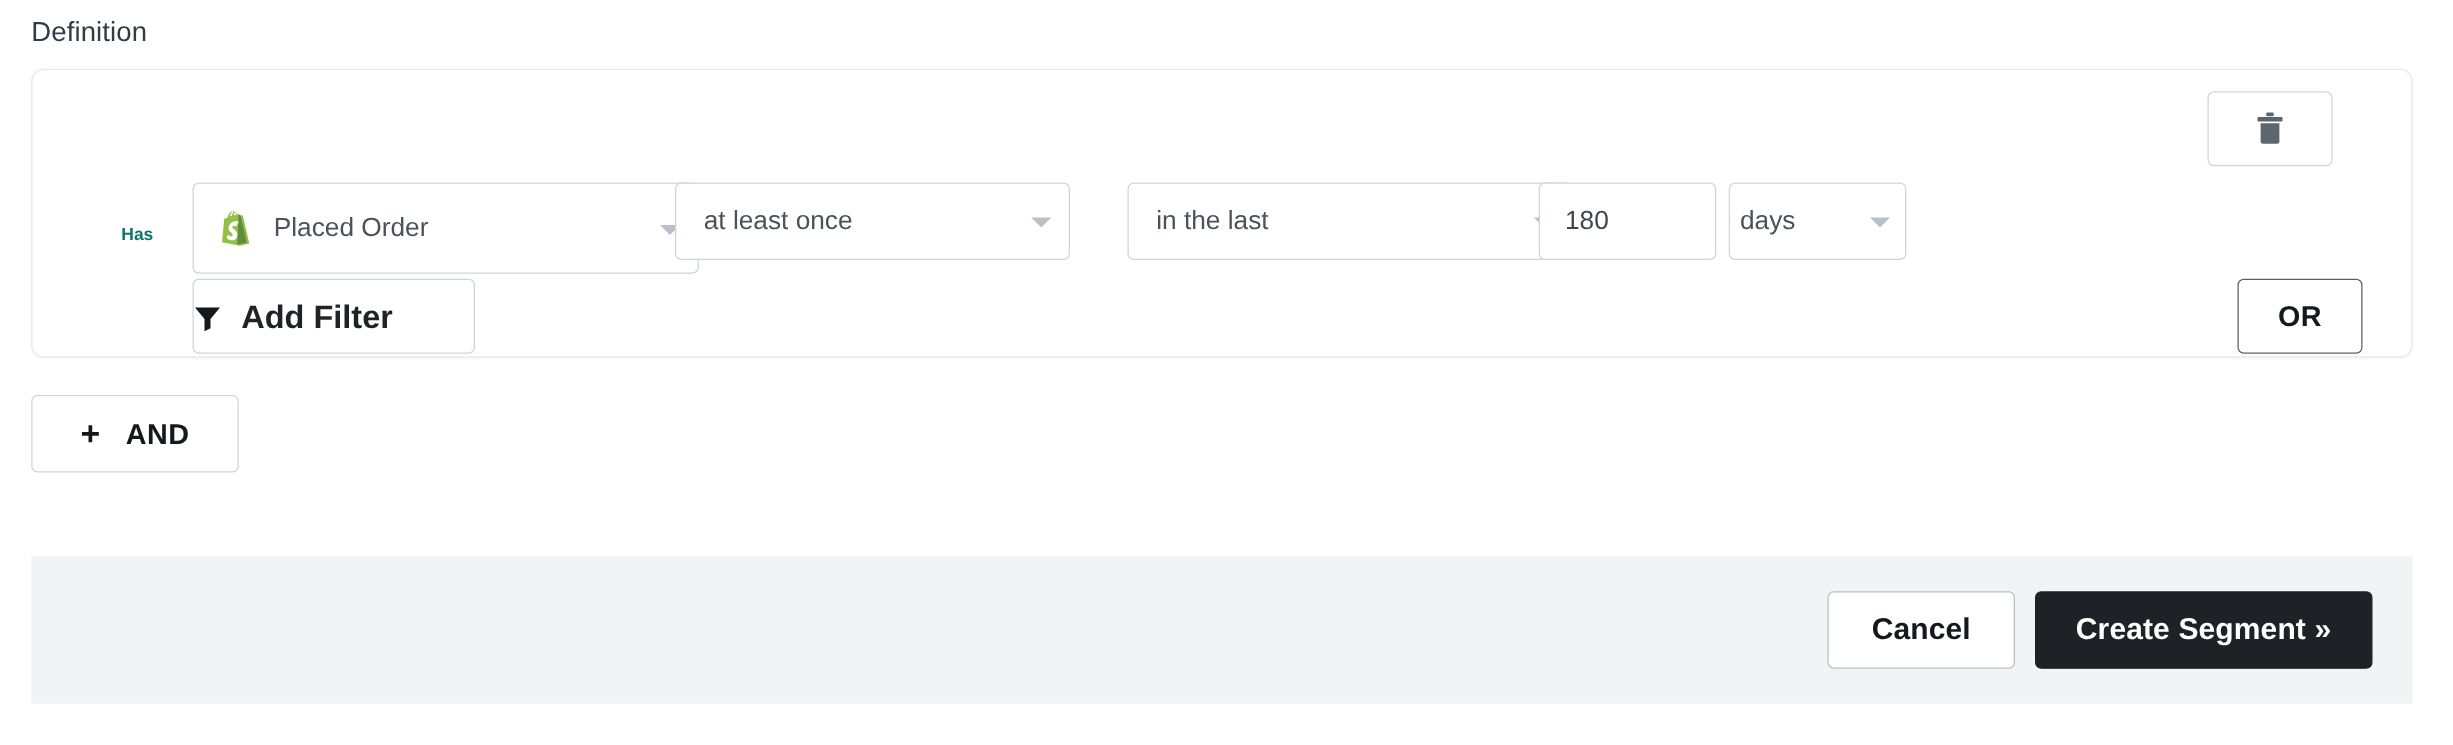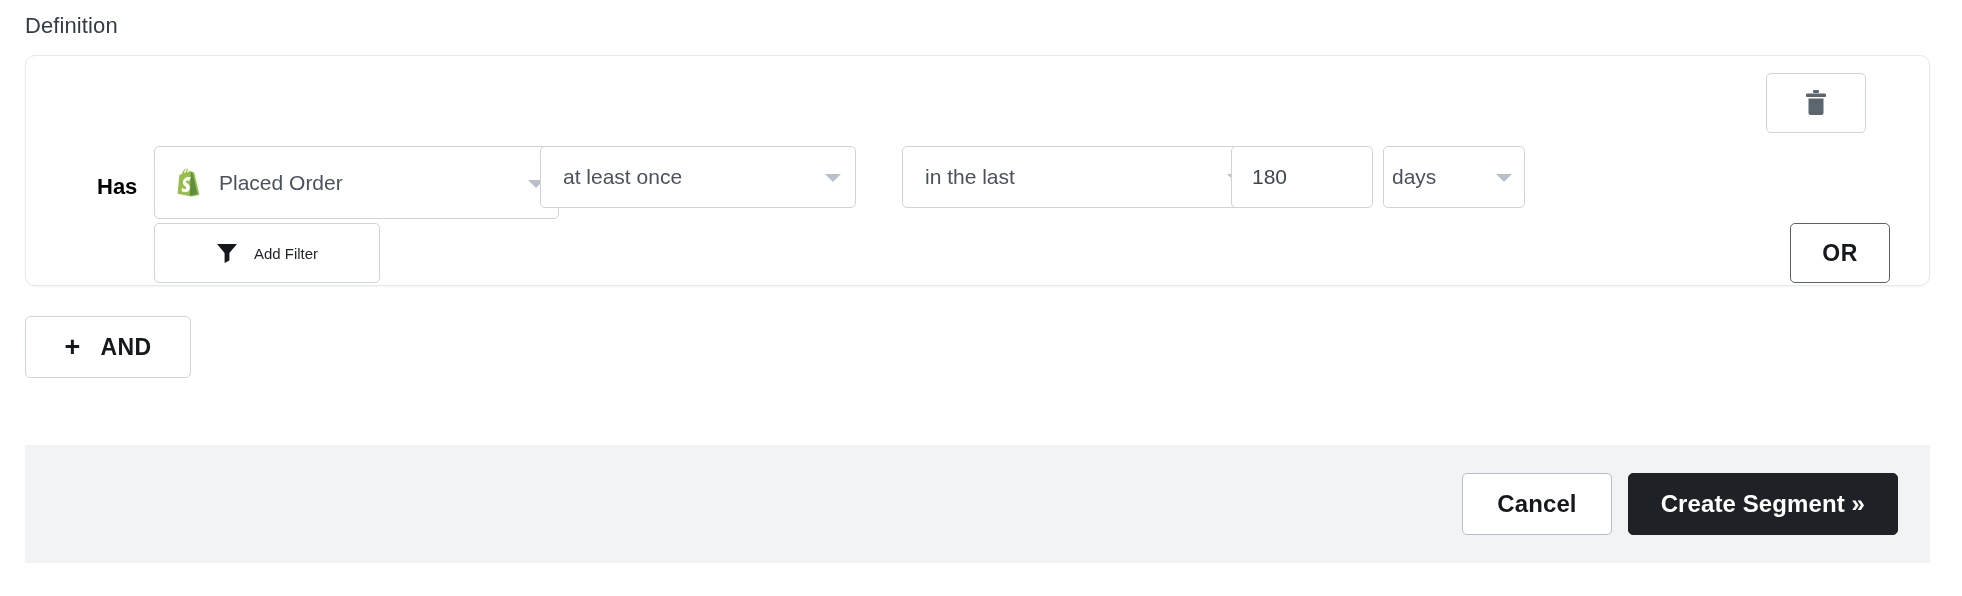--- a/index.html
+++ b/index.html
@@ -93,23 +93,23 @@
   }
   #delete-btn svg { display: block; }
 
   
   .row-label {
     position: absolute;
     left: 71px;
     top: 106px;
     height: 50px;
     line-height: 50px;
-    font-size: 22px;
-    font-weight: bold;
-    color: #000000;
+    font-size: 14px;
+    font-weight: bold;
+    color: #0f766e;
   }
 
   #metric-select {
     left: 128px;
     top: 90px;
     width: 405px;
     height: 73px;
     padding-left: 18px;
     padding-right: 48px;
   }
@@ -161,25 +161,24 @@
     padding-right: 42px;
   }
   #unit-select .caret { right: 12px; }
 
   
   #add-filter-btn {
     left: 128px;
     top: 167px;
     width: 226px;
     height: 60px;
-    justify-content: center;
     border-color: #cfd4d9;
     color: #1f2328;
-    font-weight: normal;
-    font-size: 15px;
+    font-weight: bold;
+    font-size: 26px;
   }
   .funnel-icon {
     width: 22px;
     height: 22px;
     margin-right: 16px;
     display: block;
   }
 
   
   #or-btn {

